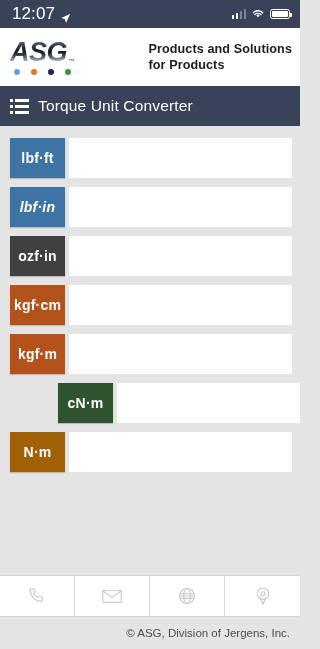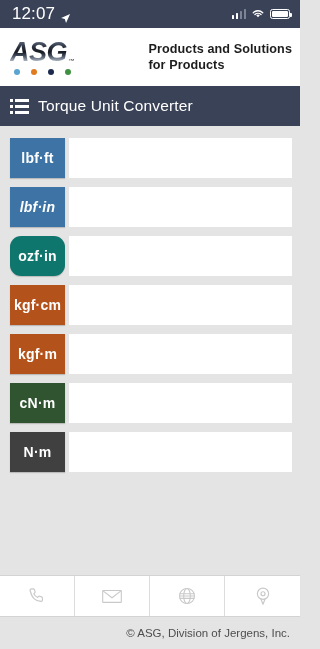--- a/index.html
+++ b/index.html
@@ -162,37 +162,37 @@
   <div class="rows" id="rows">
       <div class="row">
         <div class="unit-label" style="background: rgb(61, 116, 165);">lbf·ft</div>
         <input class="unit-input" type="text" style="">
       </div>
       <div class="row">
         <div class="unit-label" style="background: rgb(61, 116, 165); font-style: italic;">lbf·in</div>
         <input class="unit-input" type="text" style="">
       </div>
       <div class="row">
-        <div class="unit-label" style="background: #0f766e; border-radius: 11px;">ozf·in</div>
+        <div class="unit-label" style="background: #404040;">ozf·in</div>
         <input class="unit-input" type="text" style="">
       </div>
       <div class="row">
         <div class="unit-label" style="background: rgb(180, 82, 28);">kgf·cm</div>
         <input class="unit-input" type="text" style="">
       </div>
       <div class="row">
         <div class="unit-label" style="background: rgb(180, 82, 28);">kgf·m</div>
         <input class="unit-input" type="text" style="">
       </div>
       <div class="row">
-        <div class="unit-label" style="background: rgb(47, 84, 47);">cN·m</div>
-        <input class="unit-input" type="text" style="">
-      </div>
-      <div class="row">
-        <div class="unit-label" style="background: #404040;">N·m</div>
+        <div class="unit-label" style="background: rgb(47, 84, 47); margin-left: 48px;">cN·m</div>
+        <input class="unit-input" type="text" style="">
+      </div>
+      <div class="row">
+        <div class="unit-label" style="background: #a16207;">N·m</div>
         <input class="unit-input" type="text" style="">
       </div>
     </div>
 
   <div class="tabbar">
     <div class="tab">
       <span>
         <svg width="20" height="20" viewBox="0 0 24 24" fill="none" stroke="#c9c9c9" stroke-width="1.4" stroke-linecap="round" stroke-linejoin="round">
           <path d="M7.5 3.5c.7 0 1.2.4 1.4 1l.8 2.3c.2.6 0 1.2-.5 1.6l-1 .8c1 2 2.6 3.6 4.6 4.6l.8-1c.4-.5 1-.7 1.6-.5l2.3.8c.6.2 1 .7 1 1.4v2.4c0 .9-.7 1.6-1.6 1.5C9.6 18 6 14.4 3.6 5.1 3.5 4.2 4.2 3.5 5.1 3.5z"></path>
         </svg>

